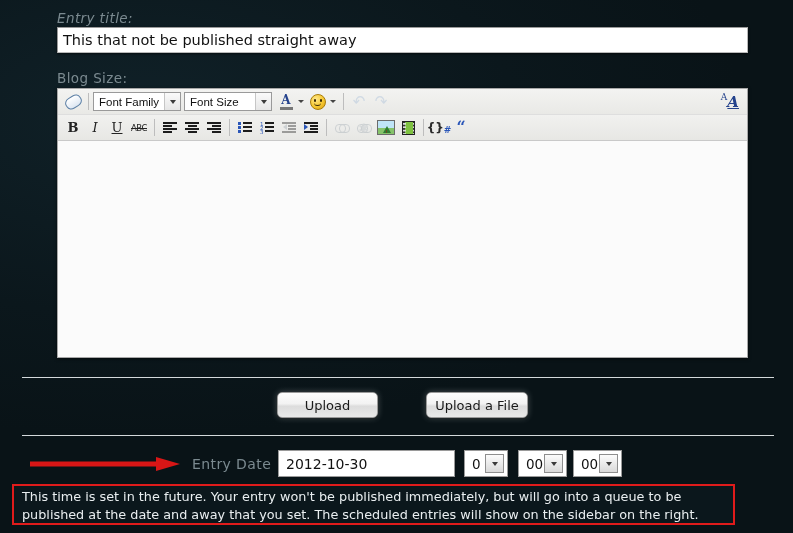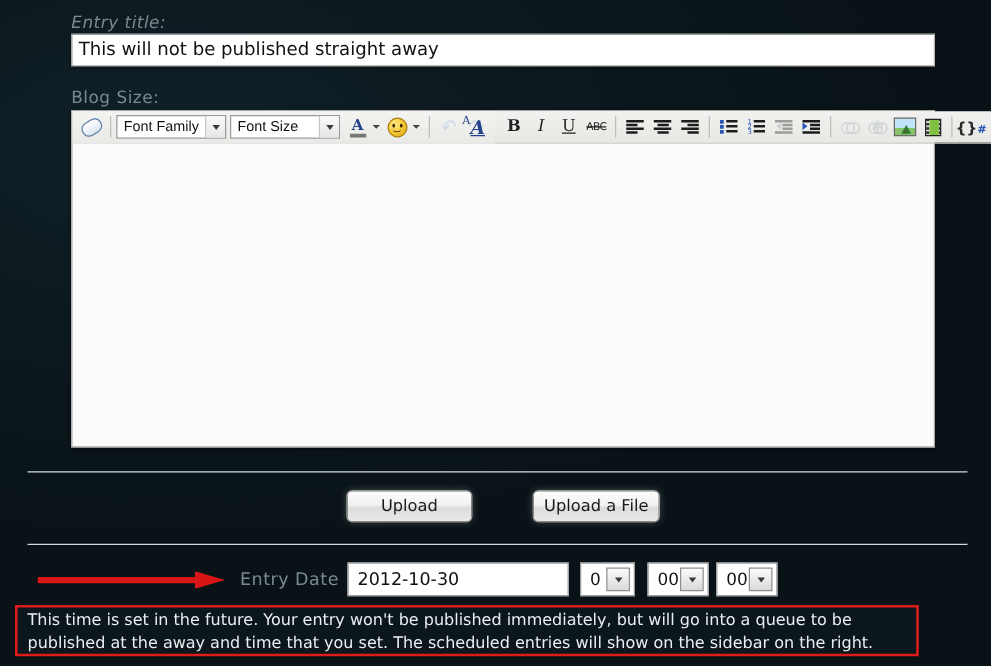--- a/index.html
+++ b/index.html
@@ -58,20 +58,21 @@
     position: absolute;
     left: 57px;
     top: 88px;
     width: 691px;
     height: 270px;
     box-sizing: border-box;
     border: 1px solid #a8a8a8;
     background: #fbfbfb;
     box-shadow: 0 1px 3px rgba(0,0,0,.6);
     display: flex;
+    flex-direction: column;
   }
   .tb-row {
     height: 26px;
     box-sizing: border-box;
     background: linear-gradient(#f3f3f1, #e9e9e6);
     display: flex;
     align-items: center;
     padding: 0 4px;
     position: relative;
   }
@@ -371,21 +372,21 @@
   }
 </style>
 </head>
 <body>
 
 <div class="page">
 
   <div class="field-label" style="left:57px; top:10px;font-style:italic;">Entry title:</div>
 
   <div class="title-input">
-    <span>This will not be published straight away</span>
+    <span>This that not be published straight away</span>
   </div>
 
   <div class="field-label" style="left:57px; top:70px;">Blog Size:</div>
 
   <div class="editor">
 
     <div class="tb-row r1">
       <div class="tb-btn">
           <span class="erase"></span>
         </div>
@@ -563,16 +564,16 @@
       </span>
   </div>
   <div class="sel" style="left:573px; width:49px;">
     <span class="val">00</span>
     <span class="drop">
         <span class="caret-dn"></span>
       </span>
   </div>
 
   <div class="warn">
-    <span>This time is set in the future. Your entry won't be published immediately, but will go into a queue to be published at the away and time that you set. The scheduled entries will show on the sidebar on the right.</span>
+    <span>This time is set in the future. Your entry won't be published immediately, but will go into a queue to be published at the date and away that you set. The scheduled entries will show on the sidebar on the right.</span>
   </div>
 
 </div>
 
 </body></html>

